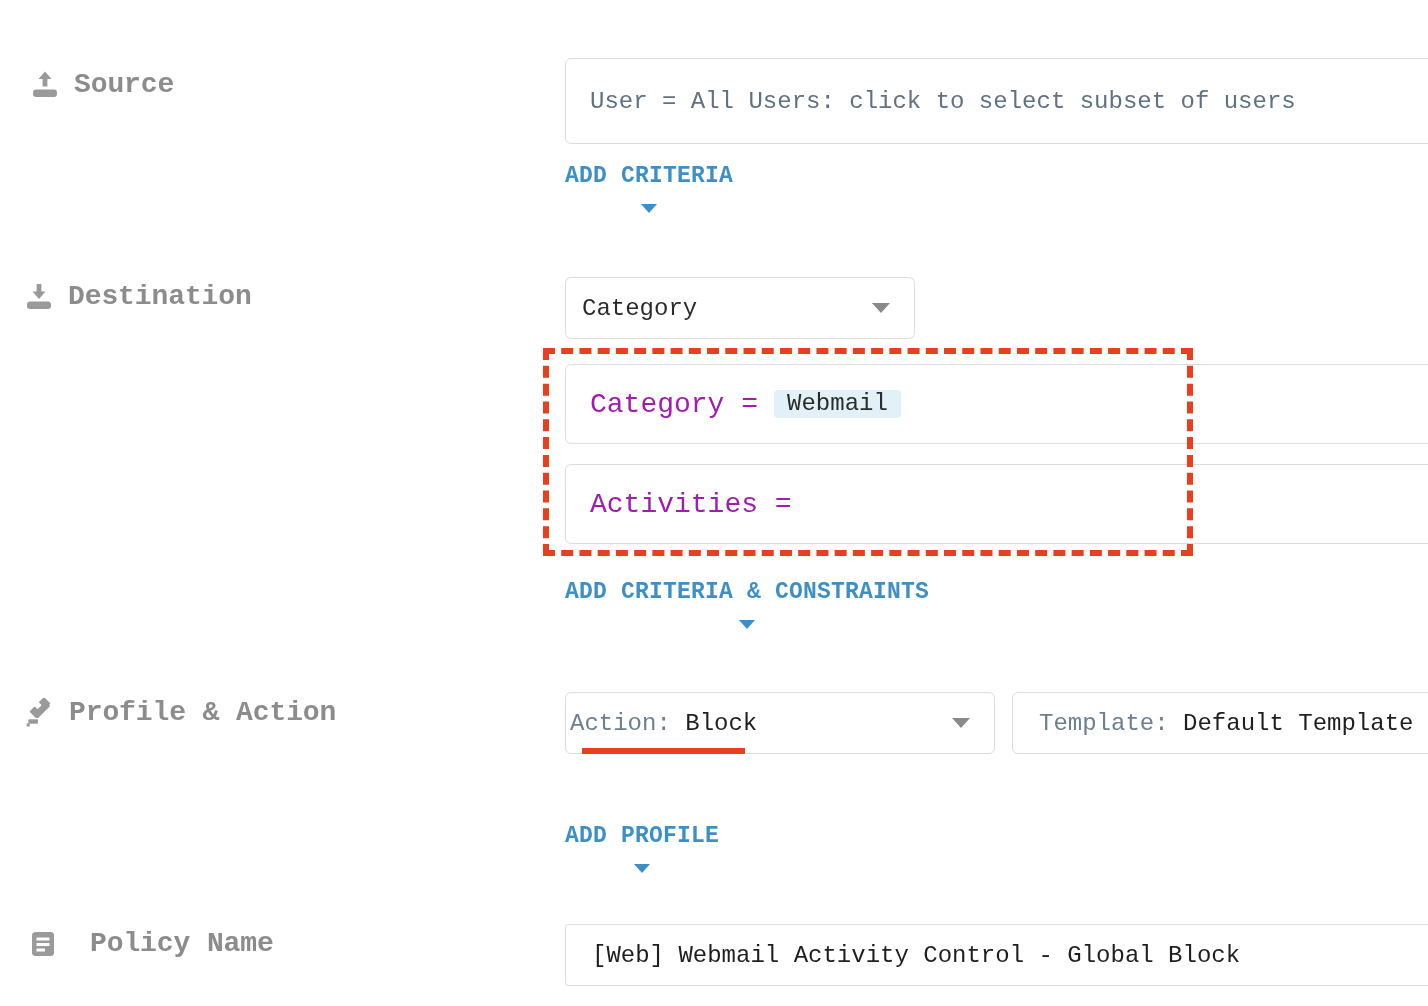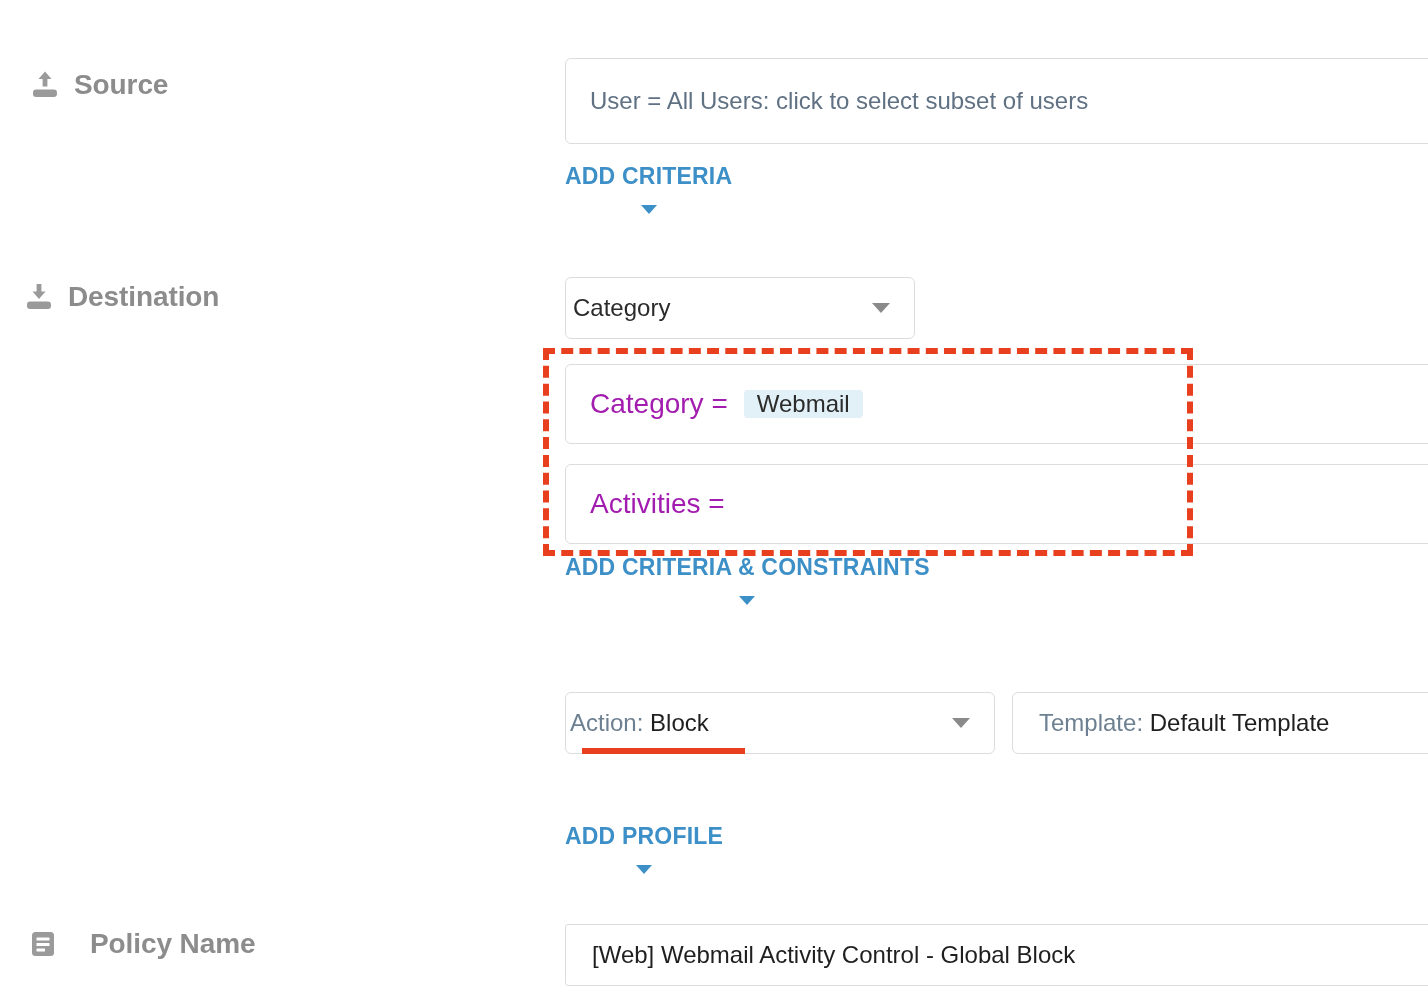--- a/index.html
+++ b/index.html
@@ -15,20 +15,21 @@
     position: relative;
     overflow: hidden;
     color: #333;
     -webkit-font-smoothing: antialiased;
   }
 
   .page {
     position: relative;
     width: 1320px;
     height: 1006px;
+    font-family: Liberation Mono, monospace;
   }
 
   
   .section-label {
     position: absolute;
     display: flex;
     align-items: center;
     gap: 14px;
     color: #8c8c8c;
     font-size: 28px;
@@ -72,21 +73,21 @@
   }
 
   
   #dest-type-select {
     left: 565px;
     top: 277px;
     width: 350px;
     height: 62px;
     color: #2b2b2b;
     font-size: 24px;
-    padding: 0 7px;
+    padding: 0 16px;
   }
   .caret {
     position: absolute;
     right: 24px;
     top: 50%;
     transform: translateY(-50%);
     width: 0; height: 0;
     border-left: 9px solid transparent;
     border-right: 9px solid transparent;
     border-top: 10px solid #8a8a8a;
@@ -155,21 +156,21 @@
   }
   .add-link .link-caret {
     width: 0; height: 0;
     border-left: 8px solid transparent;
     border-right: 8px solid transparent;
     border-top: 9px solid #3d90c7;
     display: inline-block;
     margin-top: 3px;
   }
   #add-criteria-link { left: 565px; top: 163px; }
-  #add-criteria-constraints-link { left: 565px; top: 554px; }
+  #add-criteria-constraints-link { left: 565px; top: 579px; }
   #add-profile-link { left: 565px; top: 823px; }
 
   
   #action-select {
     left: 565px;
     top: 692px;
     width: 430px;
     height: 62px;
     padding: 0 4px;
     font-size: 24px;
@@ -261,20 +262,34 @@
     <span class="criteria-key">Activities =</span>
   </div>
 
   <div id="highlight-box"></div>
 
   <div class="add-link" id="add-criteria-constraints-link">
     <span>ADD CRITERIA &amp; CONSTRAINTS</span>
     <span class="link-caret"></span>
   </div>
 
+  <div class="section-label" id="label-profile">
+    <span class="sec-icon">
+      <svg viewBox="0 0 30 30" xmlns="http://www.w3.org/2000/svg">
+        <g fill="#9a9a9a">
+          <rect x="13.2" y="3.0" width="6.6" height="18" rx="1" transform="rotate(45 16.5 12)"></rect>
+          <rect x="15.0" y="1.2" width="9.4" height="7.4" rx="1" transform="rotate(45 19.7 4.9)"></rect>
+          <rect x="5.6" y="10.6" width="9.4" height="7.4" rx="1" transform="rotate(45 10.3 14.3)"></rect>
+          <rect x="3.4" y="21.2" width="9.6" height="4.6" rx="1.1"></rect>
+          <rect x="1.6" y="25.2" width="3.2" height="3.2" rx="0.6"></rect>
+        </g>
+      </svg>
+    </span>
+    <span class="label-text">Profile &amp; Action</span>
+  </div>
 
   <div class="field-box" id="action-select">
     <span class="kv-prefix">Action:</span>&nbsp;<span class="kv-value">Block</span>
     <span class="caret"></span>
   </div>
   <div id="action-underline"></div>
 
   <div class="field-box" id="template-field">
     <span class="kv-prefix">Template:</span>&nbsp;<span class="kv-value">Default Template</span>
   </div>

